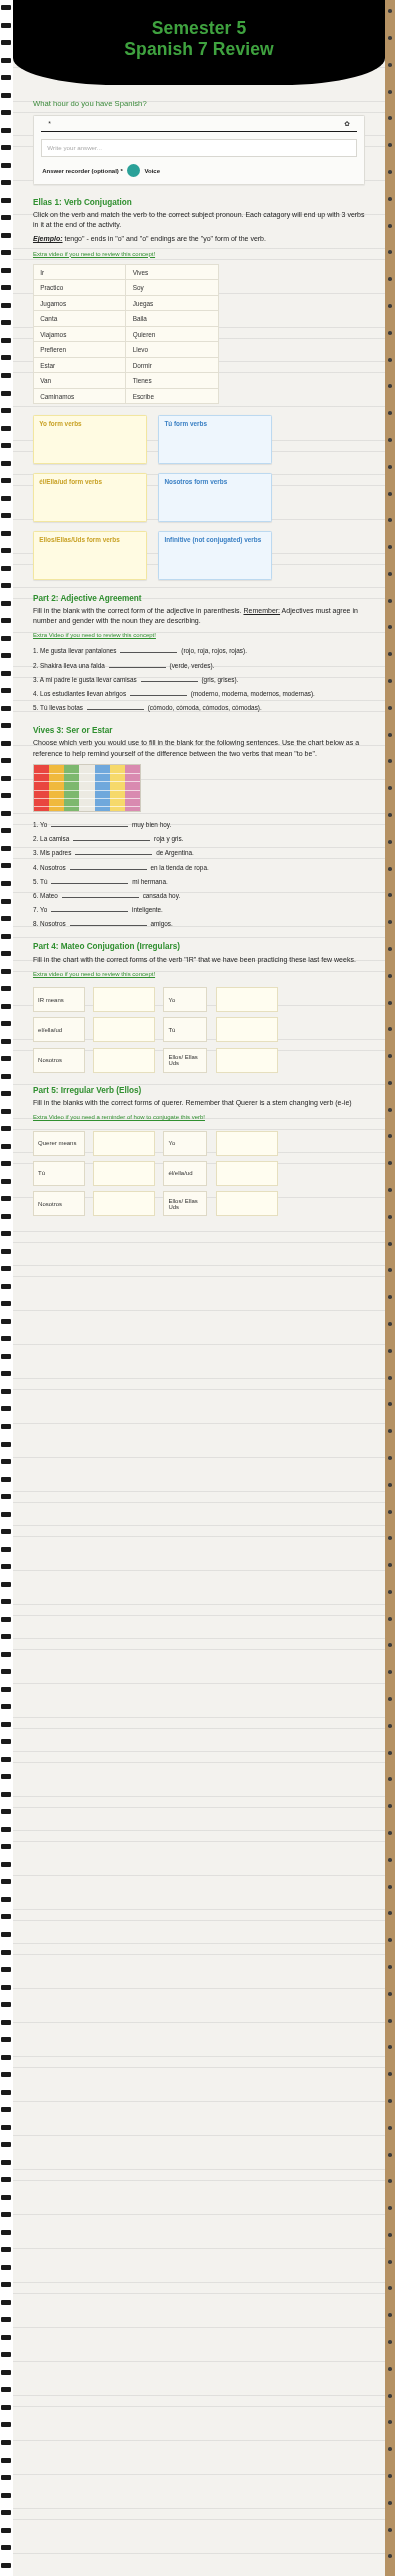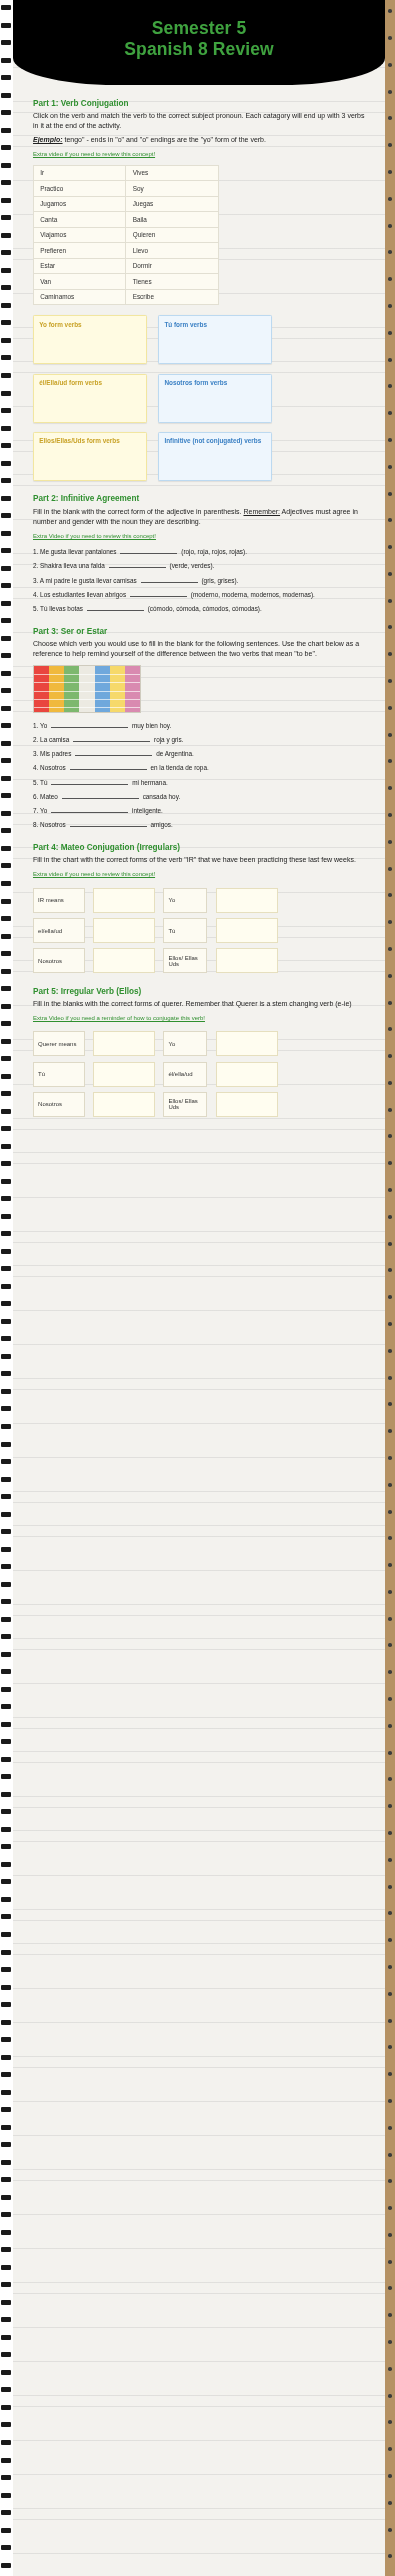--- a/index.html
+++ b/index.html
@@ -504,28 +504,43 @@
     <div class="dot" style="top: 2501px;"></div>
     <div class="dot" style="top: 2528px;"></div>
     <div class="dot" style="top: 2554px;"></div>
   </div>
 
 <div class="page">
 
   <div class="header">
     <h1>
       <span>Semester 5</span><br>
-      <span>Spanish 8 Review</span>
+      <span>Spanish 7 Review</span>
     </h1>
   </div>
 
 
-
   <div class="block">
-    <div class="sec-title">Part 1: Verb Conjugation</div>
+    <div class="q-title">What hour do you have Spanish?</div>
+    <div class="form-card">
+      <div class="form-toolbar">
+        <span class="mark">*</span>
+        <span class="mark">✿</span>
+      </div>
+      <div class="answer-box small">Write your answer...</div>
+      <div class="recorder-row">
+        <span>Answer recorder (optional) *</span>
+        <span class="rec-pill"></span>
+        <span class="rec-voice">Voice</span>
+      </div>
+    </div>
+  </div>
+
+  <div class="block">
+    <div class="sec-title">Ellas 1: Verb Conjugation</div>
     <p class="sec-desc">Click on the verb and match the verb to the correct subject pronoun. Each catagory will end up with 3 verbs in it at the end of the activity.</p>
     <p class="sec-desc">
       <span class="ital">Ejemplo:</span>
       <span>tengo" - ends in "o" and "o" endings are the "yo" form of the verb.</span>
     </p>
     <span class="link">Extra video if you need to review this concept!</span>
 
     <table class="match-table">
       <tbody>
         <tr>
@@ -571,21 +586,21 @@
       <div class="note yellow">Yo form verbs</div>
       <div class="note blue">Tú form verbs</div>
       <div class="note yellow">él/Ella/ud form verbs</div>
       <div class="note blue">Nosotros form verbs</div>
       <div class="note yellow">Ellos/Ellas/Uds form verbs</div>
       <div class="note blue">Infinitive (not conjugated) verbs</div>
     </div>
   </div>
 
   <div class="block">
-    <div class="sec-title">Part 2: Infinitive Agreement</div>
+    <div class="sec-title">Part 2: Adjective Agreement</div>
     <p class="sec-desc">
       <span>Fill in the blank with the correct form of the adjective in parenthesis. </span><u>Remember:</u><span> Adjectives must agree in number and gender with the noun they are describing.</span>
     </p>
     <span class="link">Extra Video if you need to review this concept!</span>
 
     <ul class="fill-list">
       <li>
         <span>1.</span>
         <span>Me gusta llevar pantalones</span>
         <span class="blankline"></span>
@@ -612,21 +627,21 @@
       <li>
         <span>5.</span>
         <span>Tú llevas botas</span>
         <span class="blankline"></span>
         <span>(cómodo, cómoda, cómodos, cómodas).</span>
       </li>
     </ul>
   </div>
 
   <div class="block">
-    <div class="sec-title">Part 3: Ser or Estar</div>
+    <div class="sec-title">Vives 3: Ser or Estar</div>
     <p class="sec-desc">Choose which verb you would use to fill in the blank for the following sentences. Use the chart below as a reference to help remind yourself of the difference between the two verbs that mean "to be".</p>
 
     <div class="chart-img">
       <div class="rowline" style="top:8.2px"></div>
       <div class="rowline" style="top:16.5px"></div>
       <div class="rowline" style="top:25px"></div>
       <div class="rowline" style="top:33px"></div>
       <div class="rowline" style="top:41px"></div>
     </div>
 

